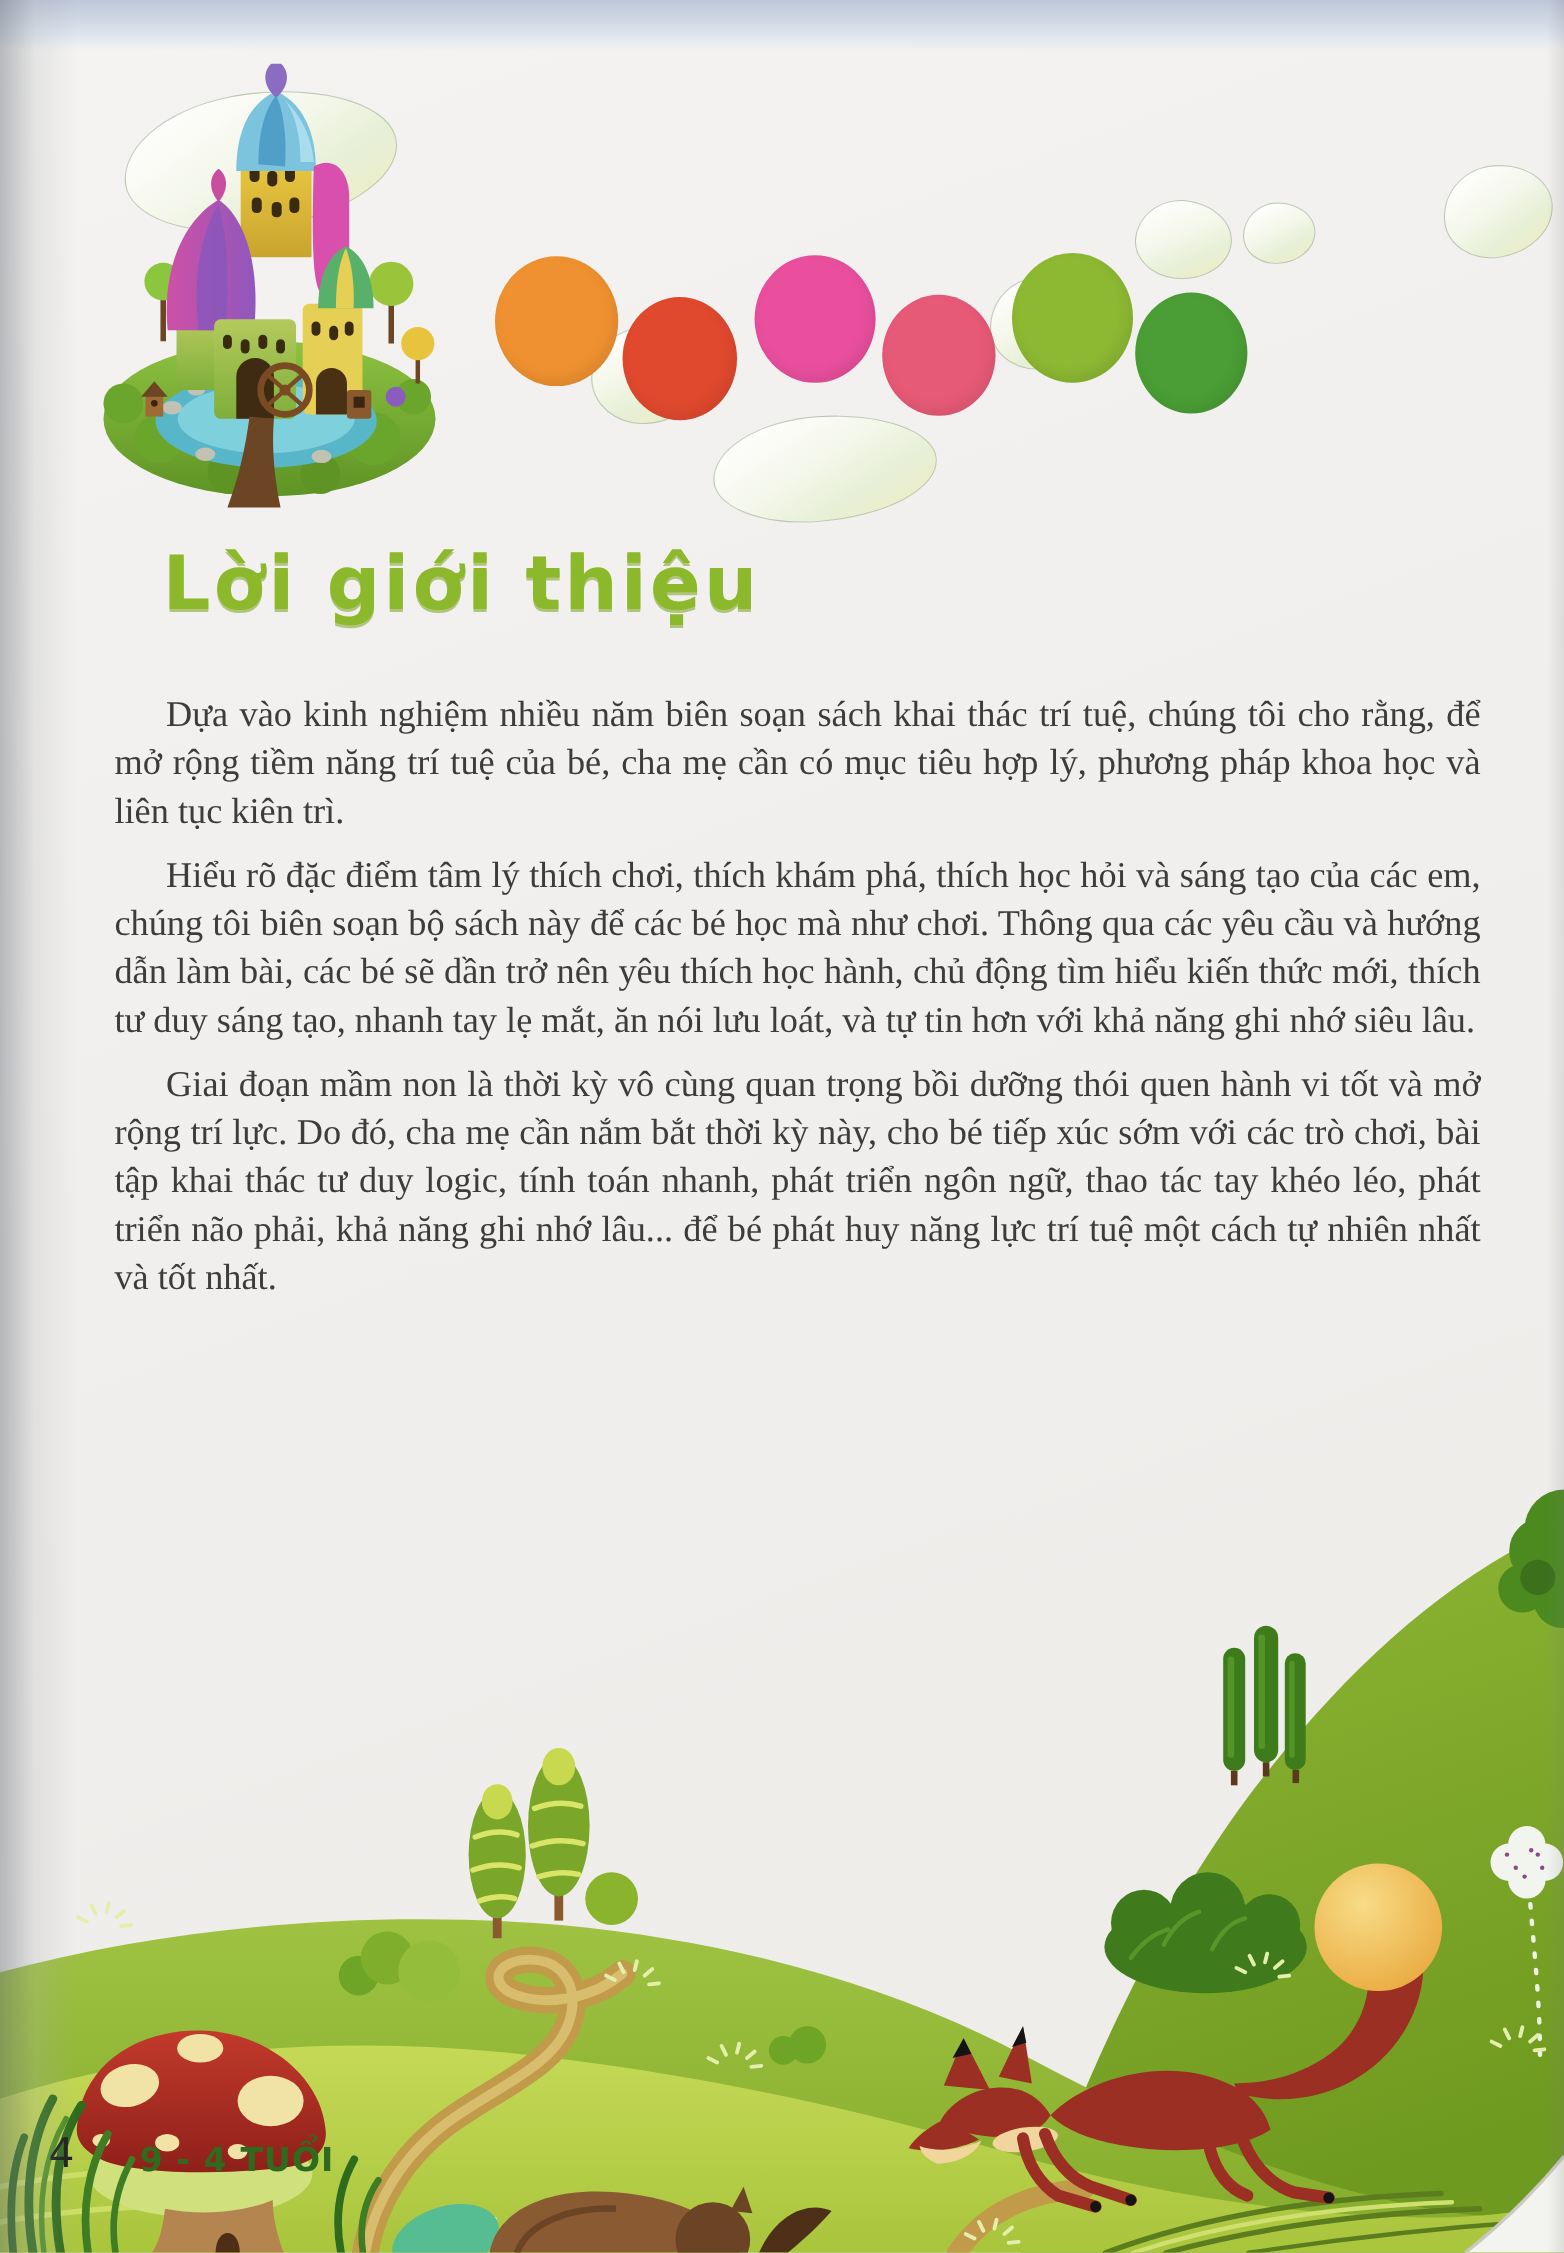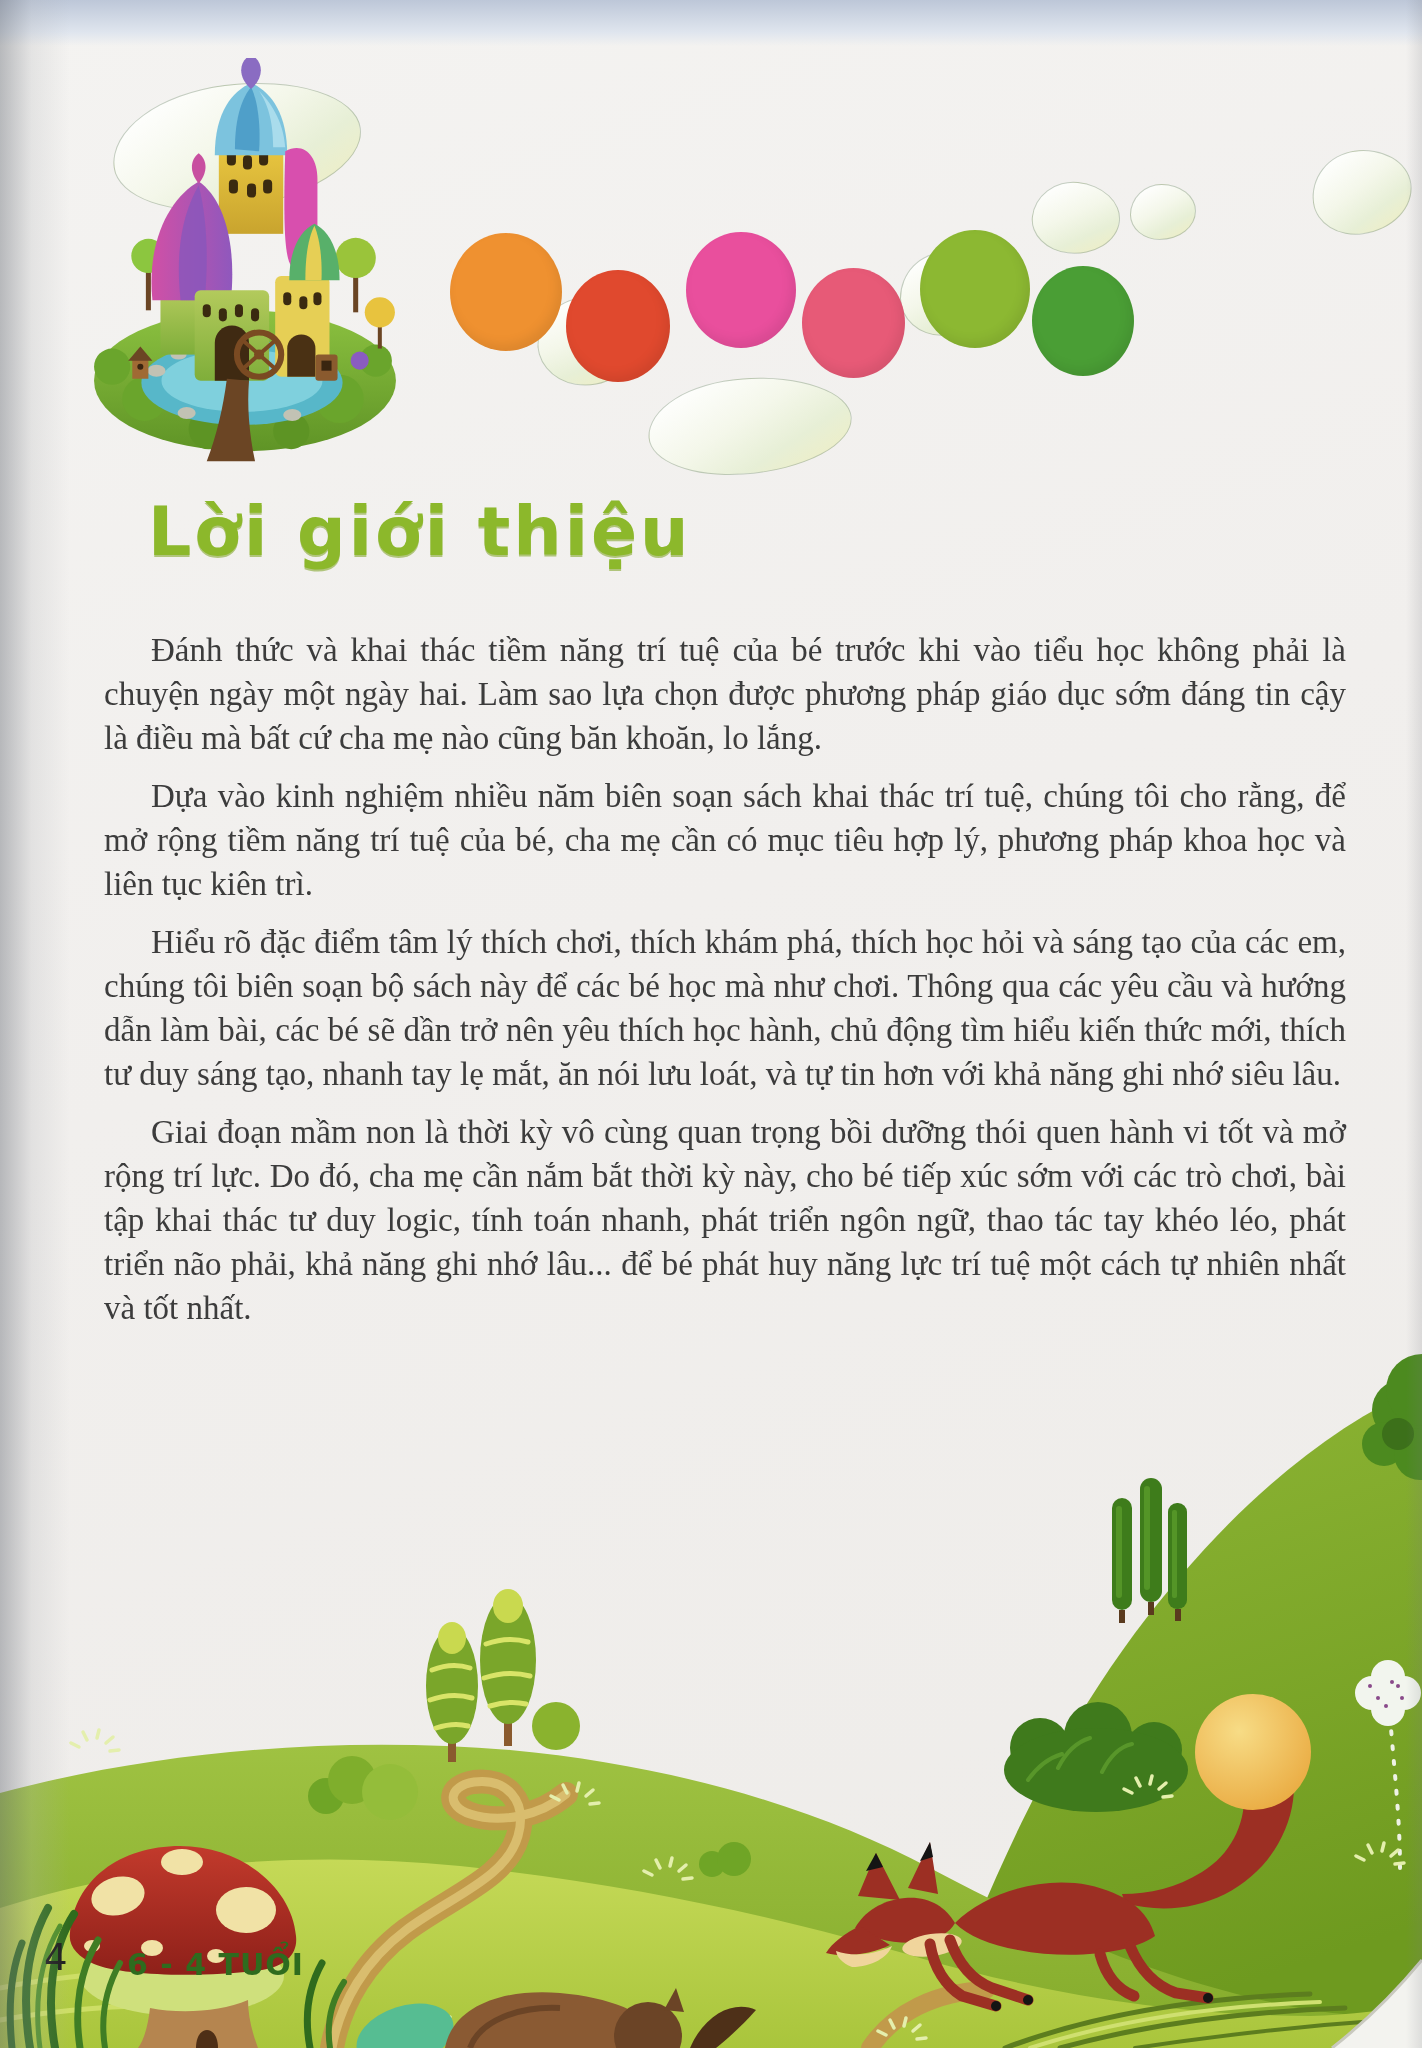--- a/index.html
+++ b/index.html
@@ -172,21 +172,20 @@
   <rect x="46" y="298" width="16" height="20" fill="#a06a34"></rect>
   <path d="M42 300 L54 286 L66 300 Z" fill="#6b4524"></path>
     <circle cx="54" cy="306" r="3" fill="#3a2510"></circle>
   <rect x="228" y="294" width="22" height="26" rx="3" fill="#8a5a2e"></rect>
   <rect x="234" y="300" width="10" height="10" fill="#3a2510"></rect>
 </svg>
 
 <div class="title">Lời giới thiệu</div>
 
 <div class="bodytext">
-  <p>Đánh thức và khai thác tiềm năng trí tuệ của bé trước khi vào tiểu học không phải là chuyện ngày một ngày hai. Làm sao lựa chọn được phương pháp giáo dục sớm đáng tin cậy là điều mà bất cứ cha mẹ nào cũng băn khoăn, lo lắng.</p>
   <p>Dựa vào kinh nghiệm nhiều năm biên soạn sách khai thác trí tuệ, chúng tôi cho rằng, để mở rộng tiềm năng trí tuệ của bé, cha mẹ cần có mục tiêu hợp lý, phương pháp khoa học và liên tục kiên trì.</p>
   <p>Hiểu rõ đặc điểm tâm lý thích chơi, thích khám phá, thích học hỏi và sáng tạo của các em, chúng tôi biên soạn bộ sách này để các bé học mà như chơi. Thông qua các yêu cầu và hướng dẫn làm bài, các bé sẽ dần trở nên yêu thích học hành, chủ động tìm hiểu kiến thức mới, thích tư duy sáng tạo, nhanh tay lẹ mắt, ăn nói lưu loát, và tự tin hơn với khả năng ghi nhớ siêu lâu.</p>
   <p>Giai đoạn mầm non là thời kỳ vô cùng quan trọng bồi dưỡng thói quen hành vi tốt và mở rộng trí lực. Do đó, cha mẹ cần nắm bắt thời kỳ này, cho bé tiếp xúc sớm với các trò chơi, bài tập khai thác tư duy logic, tính toán nhanh, phát triển ngôn ngữ, thao tác tay khéo léo, phát triển não phải, khả năng ghi nhớ lâu... để bé phát huy năng lực trí tuệ một cách tự nhiên nhất và tốt nhất.</p>
 </div>
 
 <svg class="landscape" viewBox="0 0 1422 700">
   <defs>
     <linearGradient id="gBig" x1="0" y1="0" x2="0.25" y2="1">
       <stop offset="0" stop-color="#90b736"></stop>
         <stop offset="1" stop-color="#6e9a1f"></stop>
@@ -372,16 +371,16 @@
     <path d="M330 700 C326 674 332 652 344 634" stroke="#3f7d24" stroke-width="6"></path>
   </g>
 
   <g>
     <path d="M1332 700 L1422 700 L1422 612 C1394 646 1360 678 1332 700 Z" fill="#f3f3ef"></path>
     <path d="M1422 612 C1394 646 1360 678 1332 700" stroke="#c9c9bf" stroke-width="3" fill="none"></path>
   </g>
 </svg>
 
 <div class="page-number">4</div>
-<div class="age-label">6 - 4 TUỔI</div>
+<div class="age-label">9 - 4 TUỔI</div>
 
 <div class="left-edge"></div>
 <div class="right-edge"></div>
 
 </body></html>

